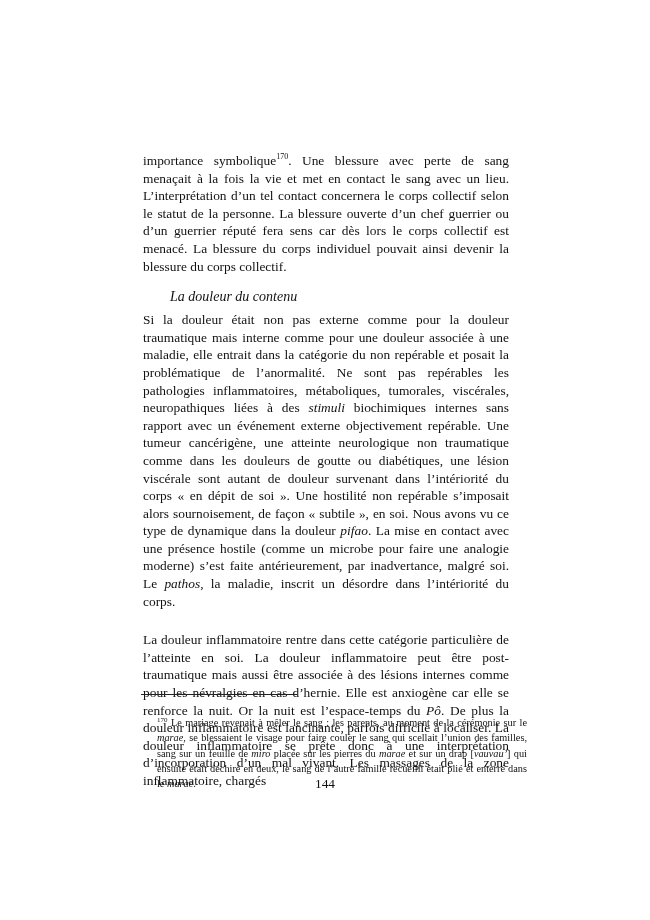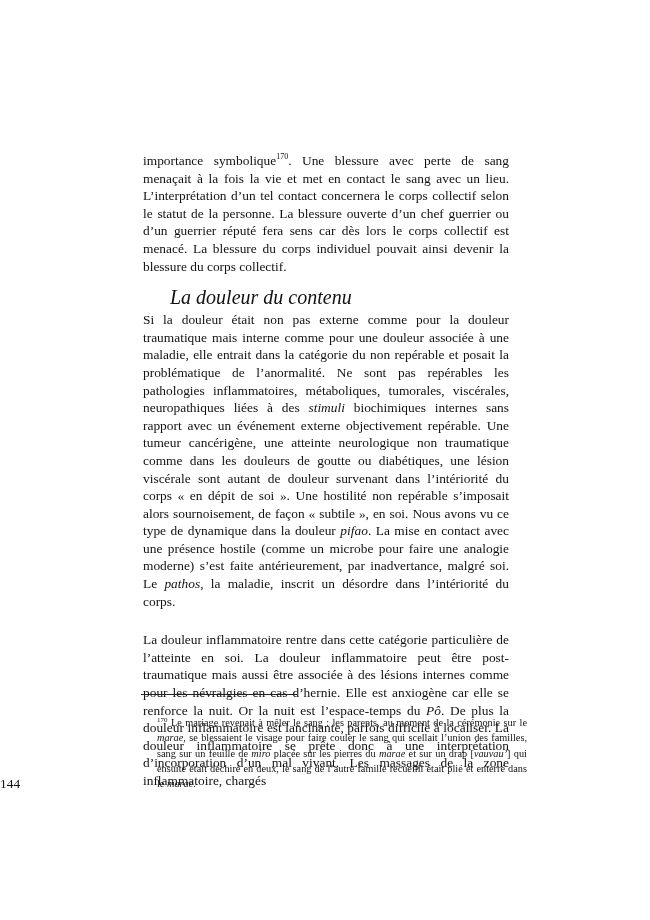--- a/index.html
+++ b/index.html
@@ -8,35 +8,35 @@
     position: absolute; left: 141px; top: 150px; width: 370px;
     font-family: "Liberation Serif", serif; color: #111;
   }
   .para {
     font-size: 13.4px; line-height: 17.6px; text-align: justify;
     margin: 2px; hyphens: none;
   }
   .para sup { font-size: 8px; line-height: 0; vertical-align: 6px; }
   .heading {
     font-family: "Liberation Serif", serif; font-style: italic;
-    font-size: 20px; margin: 12px 0 4px 29px; line-height: 20px; font-weight: normal;
+    font-size: 14px; margin: 12px 0 4px 29px; line-height: 20px; font-weight: normal;
   }
   .gap { height: 17px; }
   .fn-rule {
     position: absolute; left: 141px; top: 694px; width: 156px; height: 0;
     border-top: 1px solid #222;
   }
   .footnote {
     position: absolute; left: 141px; top: 699px; width: 370px;
     font-family: "Liberation Serif", serif; font-size: 10.3px; line-height: 15.3px;
     text-align: justify; color: #111; margin: 16px;
   }
   .footnote sup { font-size: 7px; line-height: 0; vertical-align: 4px; }
   .pagenum {
-    position: absolute; left: 0; width: 650px; top: 776px; text-align: left;
+    position: absolute; left: 0; width: 650px; top: 776px; text-align: center;
     font-family: "Liberation Serif", serif; font-size: 13.4px; color: #111;
   }
   i { }
 </style>
 </head>
 <body>
 
 <div class="page">
   <p class="para"><span>importance symbolique</span><sup>170</sup><span>. Une blessure avec perte de sang menaçait à la fois la vie et met en contact le sang avec un lieu. L’interprétation d’un tel contact concernera le corps collectif selon le statut de la personne. La blessure ouverte d’un chef guerrier ou d’un guerrier réputé fera sens car dès lors le corps collectif est menacé. La blessure du corps individuel pouvait ainsi devenir la blessure du corps collectif.</span></p>
 

